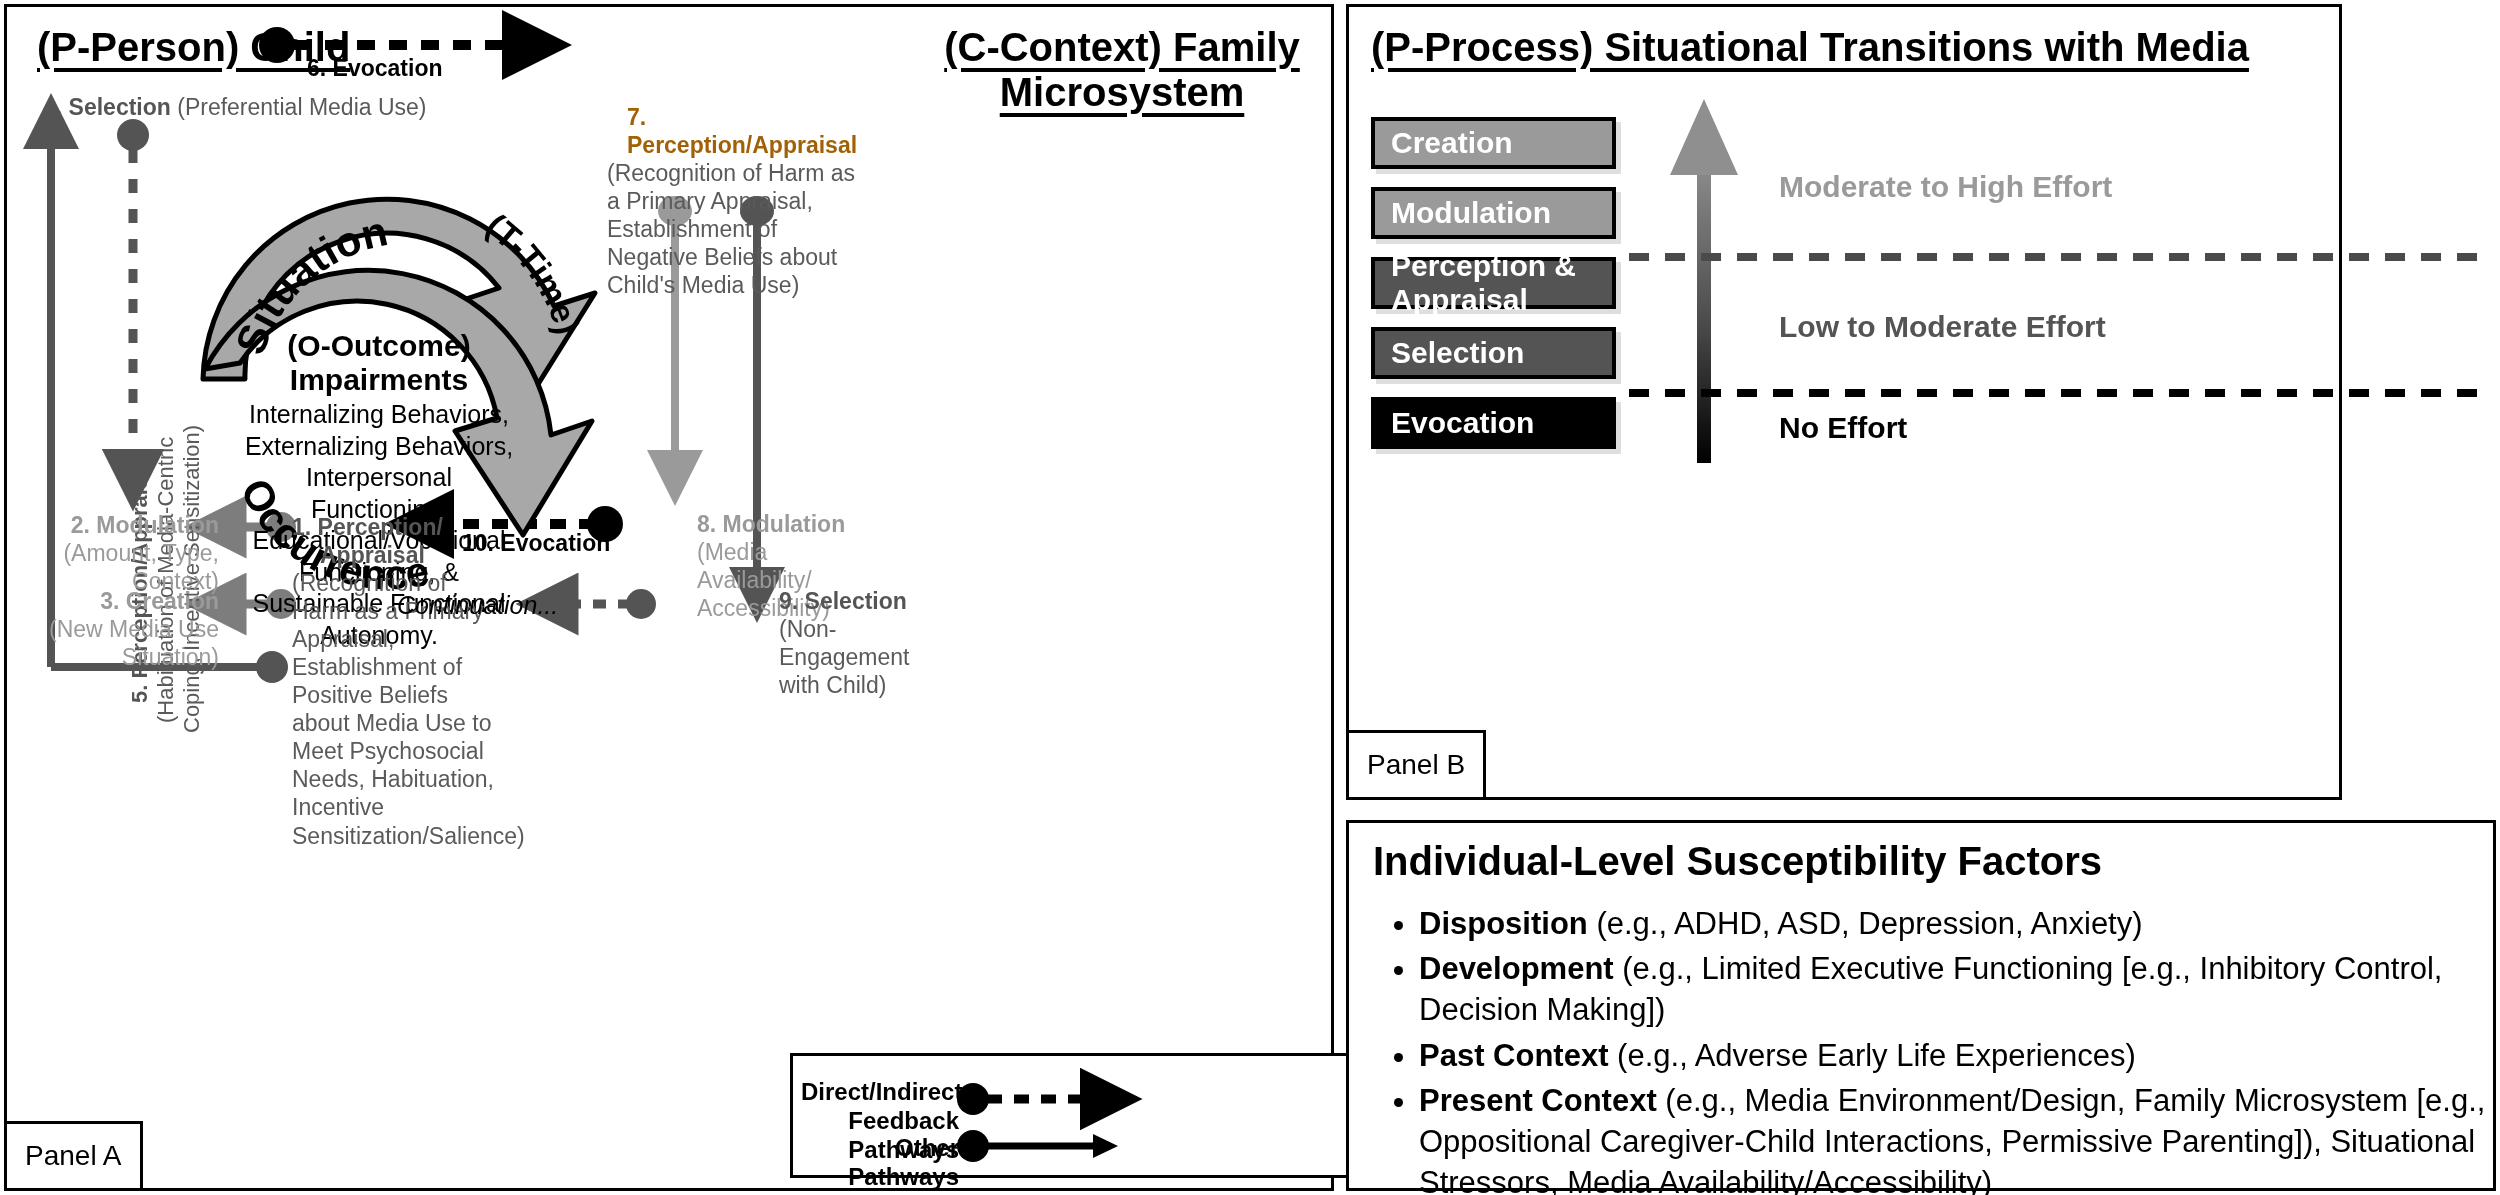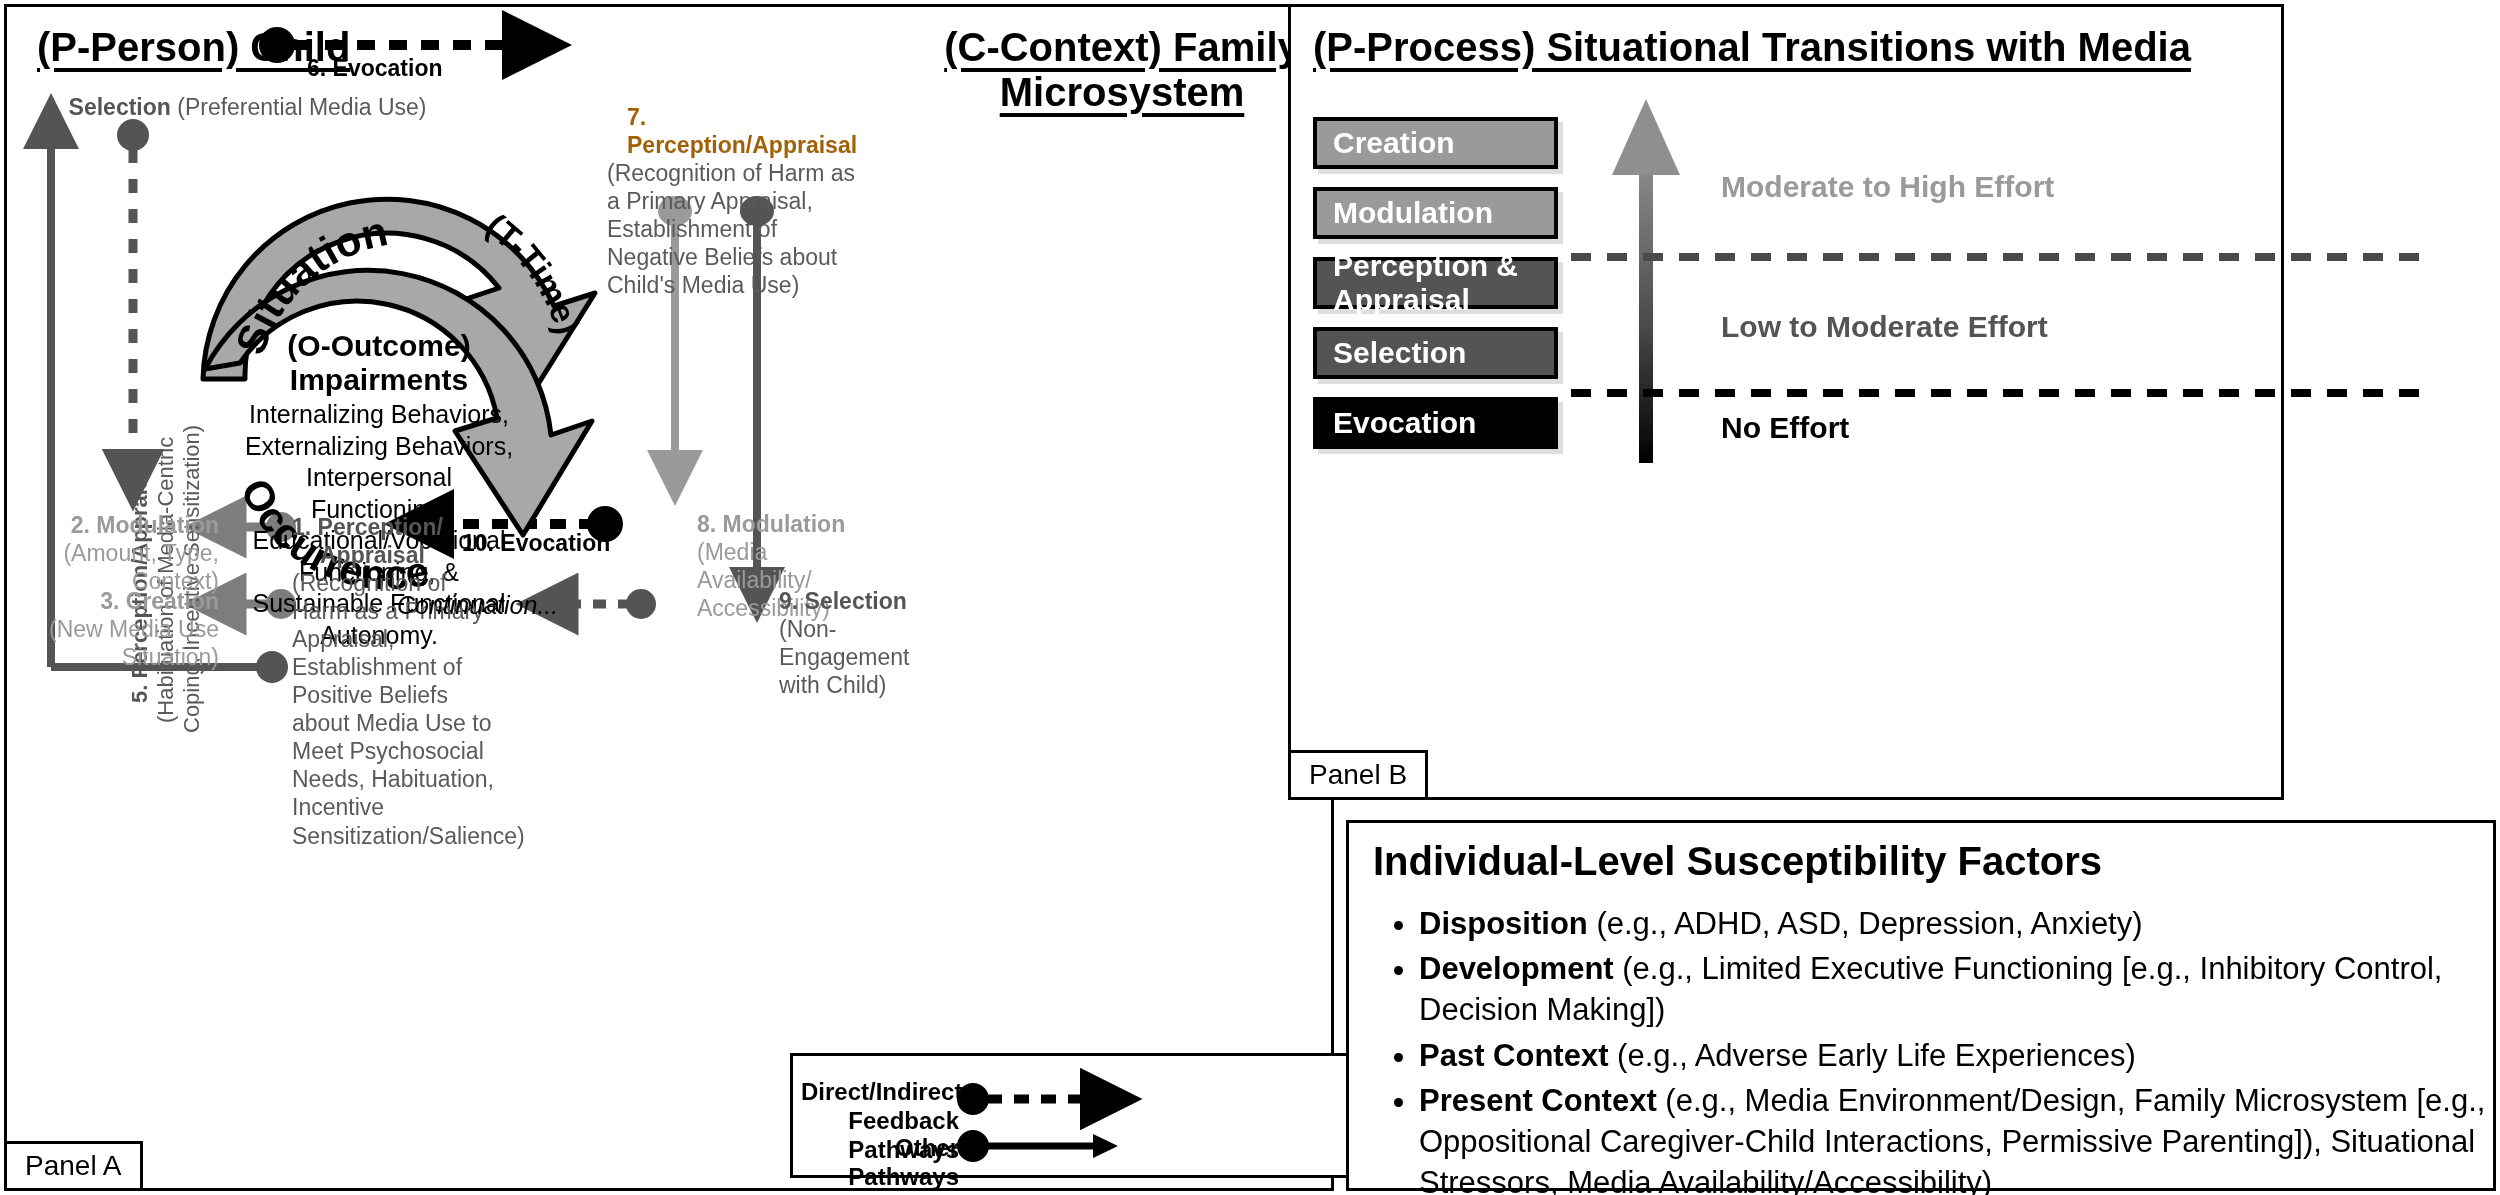--- a/index.html
+++ b/index.html
@@ -1,23 +1,23 @@
 <!DOCTYPE html>
 <html><head>
 <meta charset="utf-8">
 <style>
   html,body{margin:0;padding:0;background:#fff;}
   body{width:2500px;height:1195px;font-family:"Liberation Sans",sans-serif;position:relative;overflow:hidden;}
   .panel{position:absolute;border:3px solid #000;background:#fff;box-sizing:border-box;}
   #panelA{left:4px;top:4px;width:1330px;height:1187px;}
-  #panelB{left:1288px;top:4px;width:996px;height:796px;}
+  #panelB{left:1346px;top:4px;width:996px;height:796px;}
   #panelC{left:1346px;top:820px;width:1150px;height:371px;}
 
   .tab{position:absolute;border:3px solid #000;background:#fff;font-size:28px;color:#000;
-       padding:6px 18px;box-sizing:border-box;font-family:"Liberation Sans",sans-serif;}
+       padding:16px 18px;box-sizing:border-box;font-family:"Liberation Sans",sans-serif;}
 
   
   .hdrTitle{position:absolute;font-weight:bold;font-size:40px;color:#000;
             text-decoration:underline;text-underline-offset:7px;text-decoration-thickness:4px;line-height:1.12;}
 
   .glabel{position:absolute;font-size:23px;color:#5a5a5a;line-height:1.22;}
   .glabel b{color:#555;}
   .llabel{position:absolute;font-size:23px;color:#9a9a9a;line-height:1.22;}
   .blabel{position:absolute;font-size:23px;font-weight:bold;color:#000;}
 

